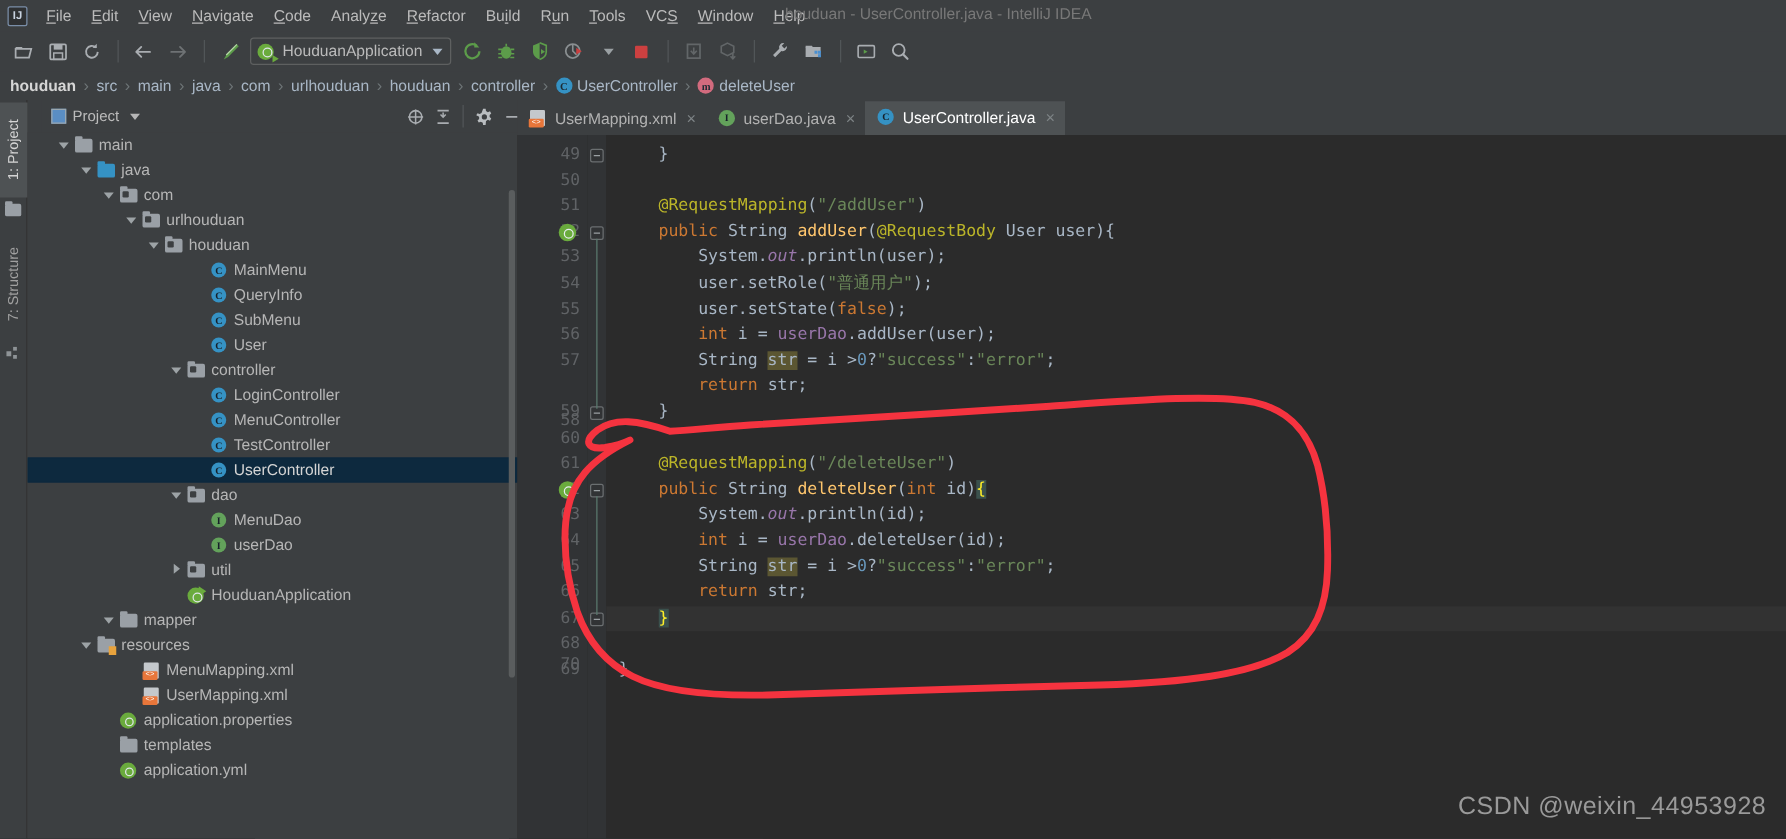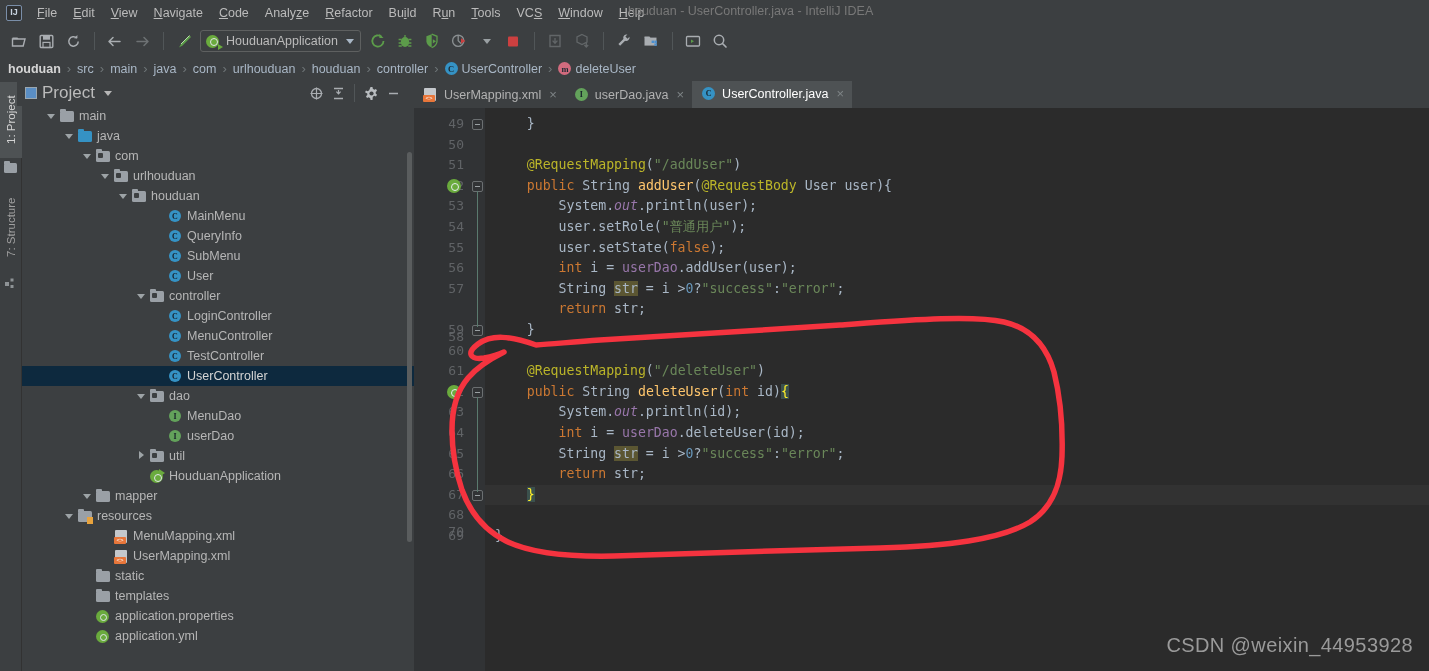--- a/index.html
+++ b/index.html
@@ -101,24 +101,24 @@
     position: absolute; left: 0; width: 22px;
     writing-mode: vertical-rl; transform: rotate(180deg);
     font-size: 11.5px; color: #a0a0a0;
     display: flex; align-items: center; justify-content: center;
     white-space: nowrap;
   }
   .vtab.sel { background: #4e5254; color: #d4d4d4; }
 
   
   .proj-header {
-    position: absolute; left: 17px; top: 80px; width: 392px; height: 26px;
+    position: absolute; left: 33px; top: 80px; width: 392px; height: 26px;
     background: #3c3f41;
     display: flex; align-items: center;
-    font-size: 17px;
+    font-size: 12px;
   }
   .proj-title { display: flex; align-items: center; gap: 5px; padding-left: 8px; }
   .proj-sq {
     width: 12px; height: 12px; border: 1.6px solid #9aa7b0; background: #5a8ec4;
   }
   .proj-tools {
     position: absolute; right: 6px; top: 0; height: 26px;
     display: flex; align-items: center; gap: 2px;
   }
   .pt-btn { width: 20px; height: 20px; display:flex; align-items:center; justify-content:center; }
@@ -727,37 +727,30 @@
         <div class="node" style="padding-left: 78px;">
           <span class="arrow"></span>
           <span class="ico">
             <span class="xml-ico"></span>
           </span>
           <span class="lbl">UserMapping.xml</span>
         </div>
         <div class="node" style="padding-left: 60px;">
           <span class="arrow"></span>
           <span class="ico">
+            <span class="prop-ico"></span>
+          </span>
+          <span class="lbl">application.properties</span>
+        </div>
+        <div class="node" style="padding-left: 60px;">
+          <span class="arrow"></span>
+          <span class="ico">
             <span class="f-grey"></span>
           </span>
-          <span class="lbl">static</span>
-        </div>
-        <div class="node" style="padding-left: 60px;">
-          <span class="arrow"></span>
-          <span class="ico">
-            <span class="f-grey"></span>
-          </span>
           <span class="lbl">templates</span>
-        </div>
-        <div class="node" style="padding-left: 60px;">
-          <span class="arrow"></span>
-          <span class="ico">
-            <span class="prop-ico"></span>
-          </span>
-          <span class="lbl">application.properties</span>
         </div>
         <div class="node" style="padding-left: 60px;">
           <span class="arrow"></span>
           <span class="ico">
             <span class="prop-ico"></span>
           </span>
           <span class="lbl">application.yml</span>
         </div>
       </div>
     <div class="tree-scroll"></div>

